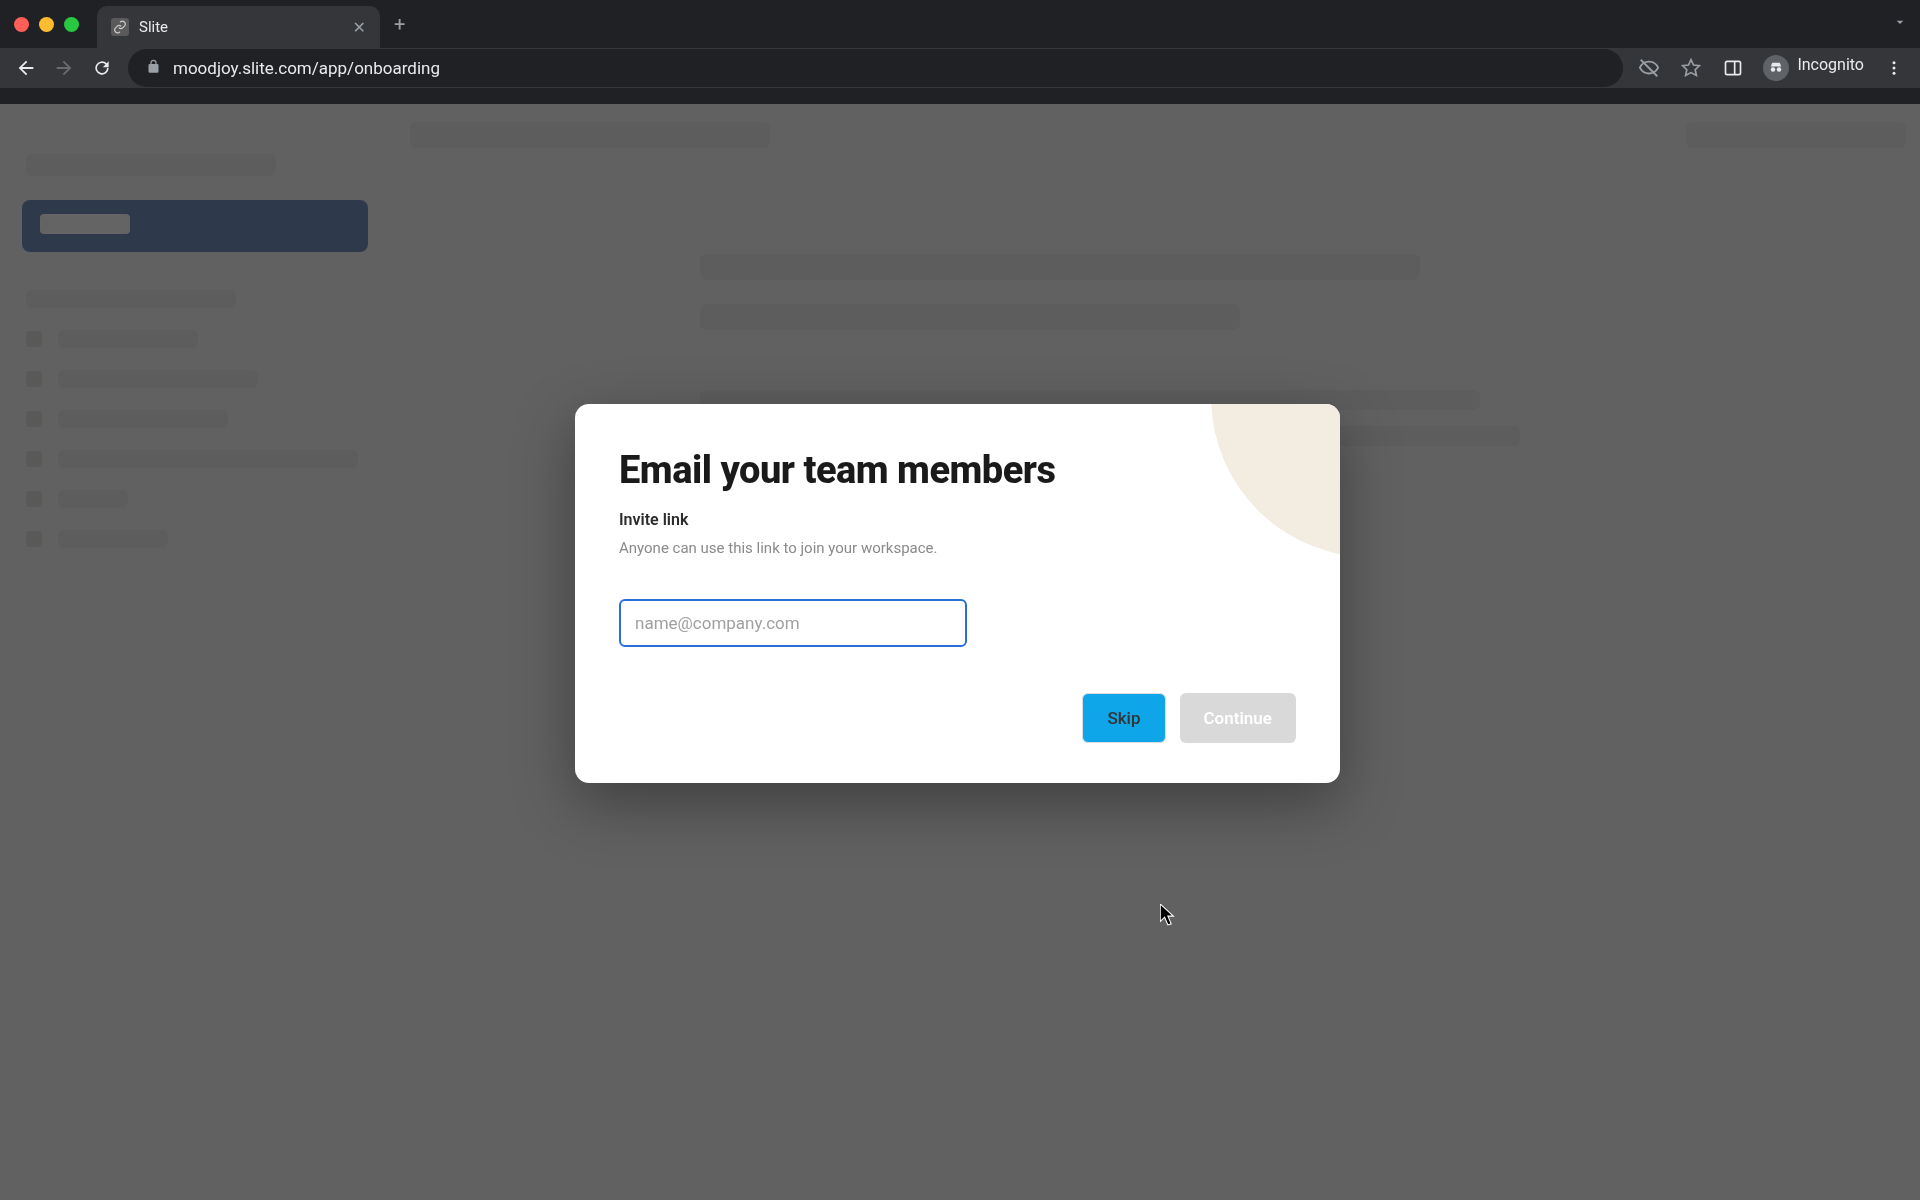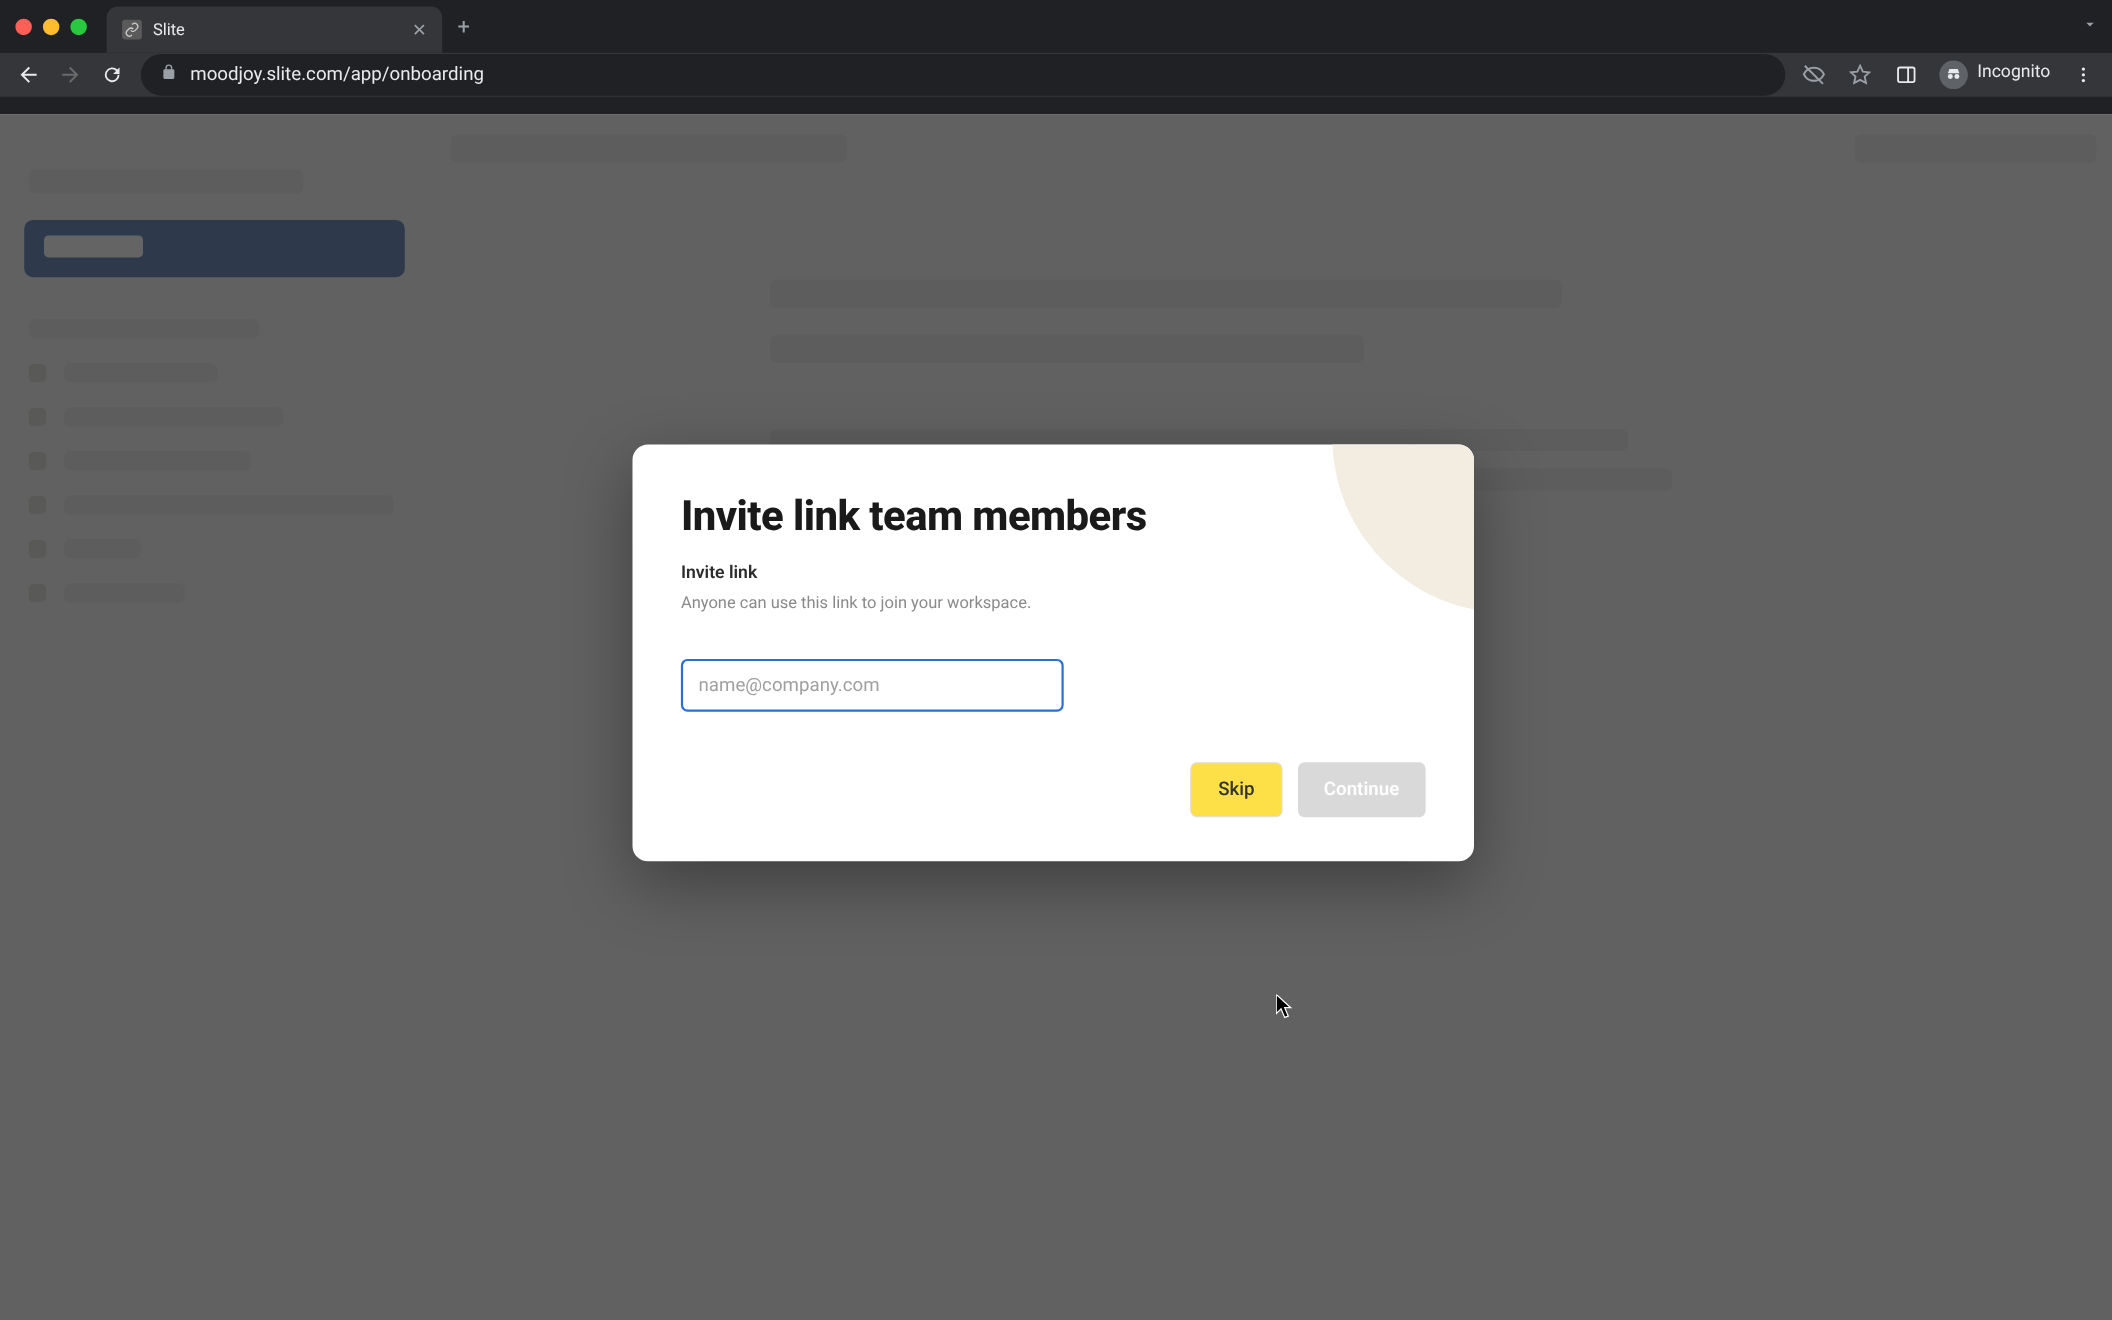--- a/index.html
+++ b/index.html
@@ -7,21 +7,21 @@
   body { background: #2a2a2a; }
 
   
   .browser-chrome { background: #202124; height: 104px; }
   .tab-bar { height: 48px; display: flex; align-items: center; padding: 0 12px; }
   .traffic-lights { display: flex; gap: 10px; margin-right: 18px; margin-left: 2px; }
   .tl { width: 15px; height: 15px; border-radius: 50%; }
   .tl.red { background: #ff5f57; }
   .tl.yellow { background: #febc2e; }
   .tl.green { background: #28c840; }
-  .tab { background: #35363a; height: 42px; width: 305px; border-radius: 10px 10px 0 0; display: flex; align-items: center; padding: 0 14px; gap: 10px; margin-top: 6px; justify-content: space-between;}
+  .tab { background: #35363a; height: 42px; width: 283px; border-radius: 10px 10px 0 0; display: flex; align-items: center; padding: 0 14px; gap: 10px; margin-top: 6px; justify-content: space-between;}
   .tab-favicon { width: 18px; height: 18px; border-radius: 3px; background: #5a5a5a; display:flex; align-items:center; justify-content:center;}
   .tab-favicon svg { width:14px; height:14px; }
   .tab-title { color: #e8eaed; font-size: 15px; flex: 1; }
   .tab-close { color: #9aa0a6; font-size: 16px; }
   .new-tab { color: #9aa0a6; font-size: 20px; margin-left: 14px; }
   .chrome-chevron { margin-left:auto; color:#9aa0a6; }
 
   .addr-bar { height: 40px; background: #35363a; display: flex; align-items: center; padding: 0 14px; gap: 14px; }
   .nav-btn { color: #9aa0a6; display:flex; align-items:center; justify-content:center; width:24px; height:24px;}
   .nav-btn.active { color: #e8eaed; }
@@ -62,21 +62,21 @@
   .link-field { flex:1; display:flex; }
   .link-input { flex:1; background:#f3f3f4; border:1px solid #ebebec; border-right:none; border-radius:6px 0 0 6px; padding: 14px 16px; font-size:17px; color:#6b6b6b; white-space:nowrap; overflow:hidden; text-overflow:ellipsis;}
   .copy-btn { background:#1e62d0; color:#fff; border:none; padding: 0 26px; font-size:18px; font-weight:600; border-radius:0 6px 6px 0; cursor:pointer;}
   .trash { width:30px; color:#9d9d9d; display:flex; justify-content:center; cursor:pointer;}
   .hint { color: #8a8a8a; font-size: 15px; margin-bottom: 42px;}
   .email-label { font-size:16px; font-weight:600; color:#2c2c2c; margin-bottom:10px;}
   .email-input { width: 348px; border: 2px solid #2a6fd6; border-radius:6px; padding: 12px 14px; font-size:17px; color:#0c4a6e; outline:none; font-family: inherit;}
   .email-input::placeholder { color:#a0a0a0; }
   .footer { display:flex; justify-content:flex-end; gap:14px; margin-top: 46px;}
   .btn { padding: 14px 24px; font-size:17px; border-radius:6px; cursor:pointer; font-weight:500; font-family: inherit;}
-  .btn-skip { background:#fde047; border:1px solid #dedede; color:#333;}
+  .btn-skip { background:#0ea5e9; border:1px solid #dedede; color:#333;}
   .btn-continue { background:#d9d9d9; border:none; color:#fff; font-weight:600; cursor:default;}
 
   
   .cursor { position:absolute; z-index: 20; left: 1160px; top: 800px; }
   .cursor svg { width:18px; height:22px; }
 </style>
 </head>
 <body>
 
 <div class="browser-chrome">
@@ -210,21 +210,21 @@
     <div class="sk-line" style="width:720px"></div>
     <div class="sk-line" style="width:540px; margin-bottom:60px;"></div>
     <div class="sk-line" style="width:780px; height:20px; margin-bottom:16px;"></div>
     <div class="sk-line" style="width:820px; height:20px; margin-bottom:16px;"></div>
     <div class="sk-line" style="width:500px; height:20px;"></div>
   </div>
 
   <div class="dim-overlay"></div>
 
   <div class="modal">
-    <h1>Invite link team members</h1>
+    <h1>Email your team members</h1>
 
     <div class="label">Invite link</div>
     <div class="hint">Anyone can use this link to join your workspace.</div>
 
     <input class="email-input" type="text" placeholder="name@company.com" style="">
 
     <div class="footer">
       <button class="btn btn-skip">Skip</button>
       <button class="btn btn-continue" disabled="">Continue</button>
     </div>

